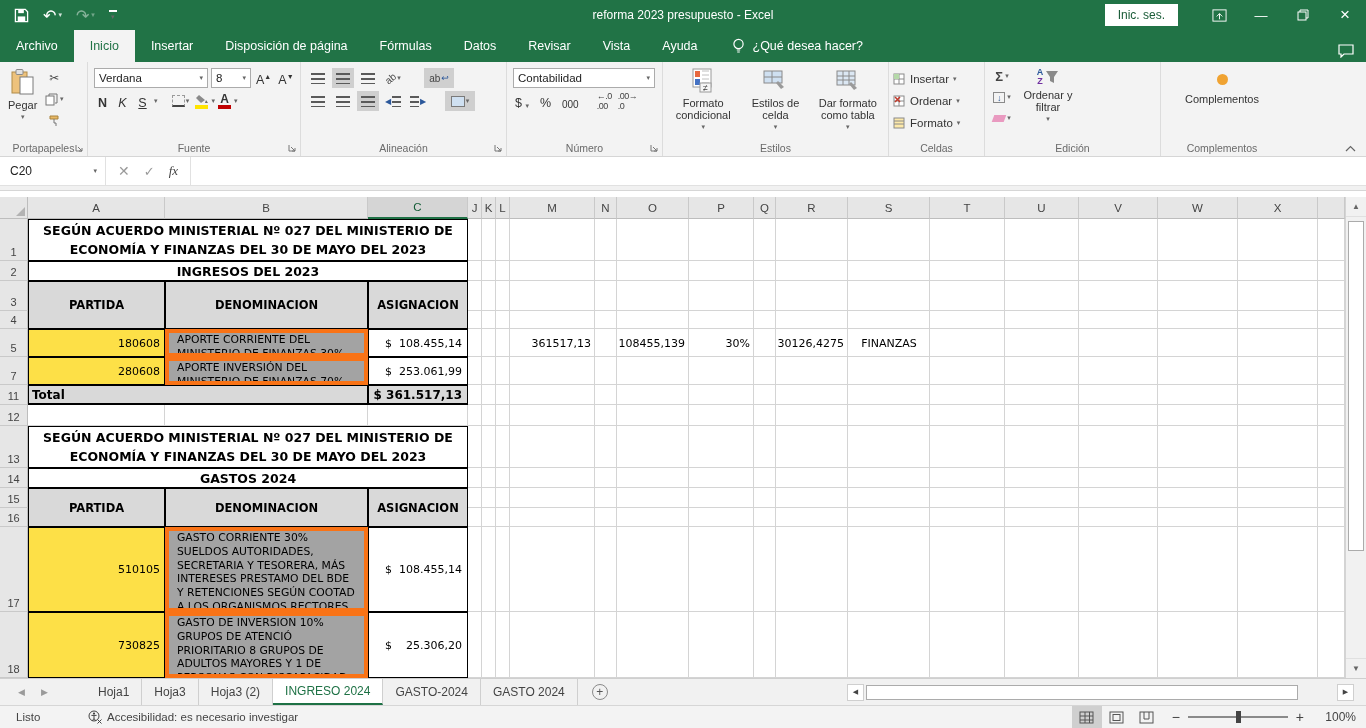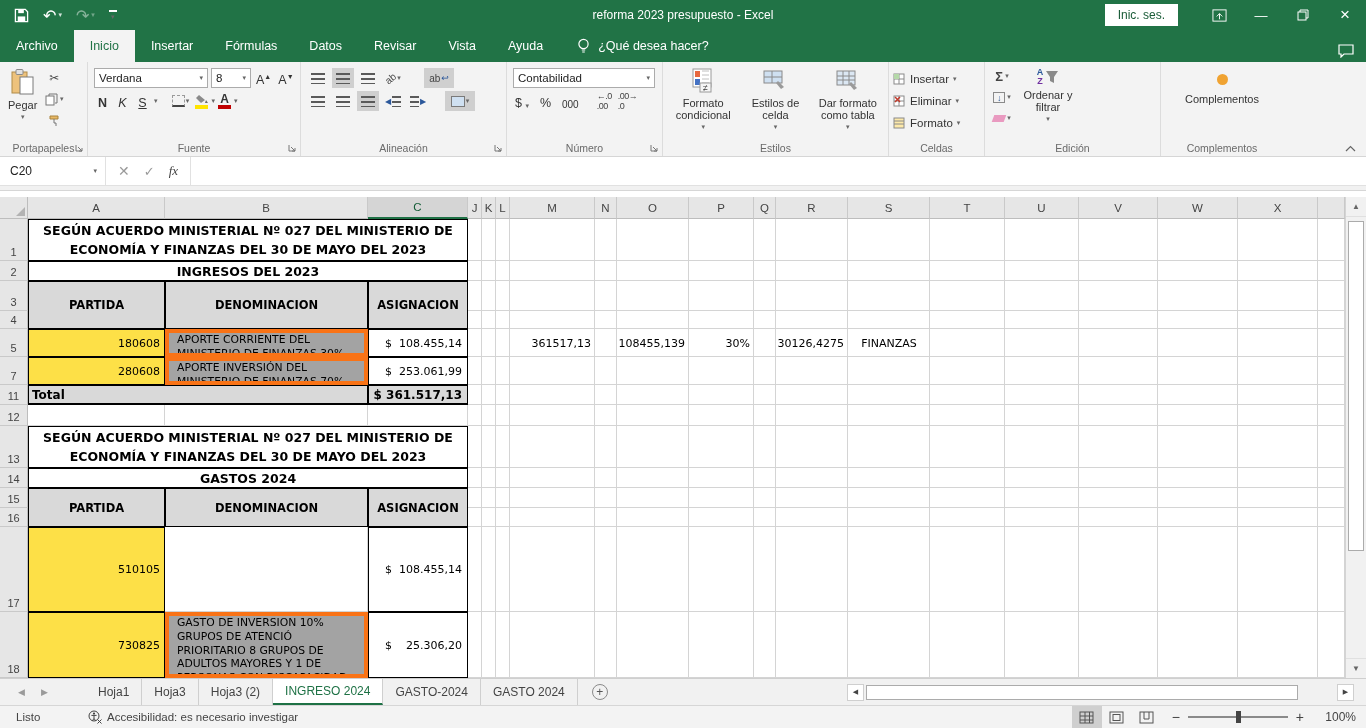--- a/index.html
+++ b/index.html
@@ -163,20 +163,21 @@
         </svg>
     </div>
     <div class="winbtn close-btn">×</div>
   </div>
 </div>
 
 <div class="tabrow">
   <div class="rtab">Archivo</div>
   <div class="rtab active">Inicio</div>
   <div class="rtab">Insertar</div>
+  <div class="rtab">Disposición de página</div>
   <div class="rtab">Fórmulas</div>
   <div class="rtab">Datos</div>
   <div class="rtab">Revisar</div>
   <div class="rtab">Vista</div>
   <div class="rtab">Ayuda</div>
   <div class="searchbox">
     <span>
       <svg width="13" height="16" viewBox="0 0 13 16">
           <circle cx="6.5" cy="6" r="4.6" fill="none" stroke="#fff" stroke-width="1.2"></circle>
           <path d="M4.8 12h3.4M5.2 14h2.6" stroke="#fff" stroke-width="1.2"></path>
@@ -404,21 +405,21 @@
           </svg>
         <span>Insertar</span>
           <span class="ch">▾</span>
       </div>
       <div class="hbtn">
         <svg width="13" height="13" viewBox="0 0 13 13">
             <rect x="1" y="1" width="10" height="10" fill="#fff" stroke="#8a8a8a"></rect>
             <path d="M1 6h10M6 1v10" stroke="#8a8a8a"></path>
             <path d="M2 2l5 5M7 2L2 7" stroke="#c0392b" stroke-width="1.5"></path>
           </svg>
-        <span>Eliminar</span>
+        <span>Ordenar</span>
           <span class="ch">▾</span>
       </div>
       <div class="hbtn">
         <svg width="13" height="13" viewBox="0 0 13 13">
             <rect x="1" y="1" width="10" height="10" fill="#fde9a9" stroke="#8a8a8a"></rect>
             <path d="M1 4h10M1 7h10" stroke="#8a8a8a"></path>
           </svg>
         <span>Formato</span>
           <span class="ch">▾</span>
       </div>
@@ -810,20 +811,21 @@
       <span>253.061,99</span>
     </div>
     <div class="cell k-total" style="left: 28px; top: 188px; width: 340px; height: 20px;">Total</div>
     <div class="cell k-moneyb" style="left: 368px; top: 188px; width: 100px; height: 20px;">$ 361.517,13</div>
     <div class="cell k-title" style="left: 28px; top: 229px; width: 440px; height: 42px;">SEGÚN ACUERDO MINISTERIAL Nº 027 DEL MINISTERIO DE ECONOMÍA Y FINANZAS DEL 30 DE MAYO DEL 2023</div>
     <div class="cell k-sub" style="left: 28px; top: 271px; width: 440px; height: 20px;">GASTOS 2024</div>
     <div class="cell k-hdr" style="left: 28px; top: 291px; width: 137px; height: 39px;">PARTIDA</div>
     <div class="cell k-hdr" style="left: 165px; top: 291px; width: 203px; height: 39px;">DENOMINACION</div>
     <div class="cell k-hdr" style="left: 368px; top: 291px; width: 100px; height: 39px;">ASIGNACION</div>
     <div class="cell k-num" style="left: 28px; top: 330px; width: 137px; height: 85px;">510105</div>
+    <div class="cell k-txt" style="left: 165px; top: 330px; width: 203px; height: 85px;">GASTO CORRIENTE 30% SUELDOS AUTORIDADES, SECRETARIA Y TESORERA, MÁS INTERESES PRESTAMO DEL BDE Y RETENCIONES SEGÚN COOTAD A LOS ORGANISMOS RECTORES.</div>
     <div class="cell k-money" style="left: 368px; top: 330px; width: 100px; height: 85px;">
       <span>$</span>
       <span>108.455,14</span>
     </div>
     <div class="cell k-num" style="left: 28px; top: 415px; width: 137px; height: 66px;">730825</div>
     <div class="cell k-txt" style="left: 165px; top: 415px; width: 203px; height: 66px;">GASTO DE INVERSION 10% GRUPOS DE ATENCIÓ PRIORITARIO 8 GRUPOS DE ADULTOS MAYORES Y 1 DE PERSONAS CON DISCAPACIDAD</div>
     <div class="cell k-money" style="left: 368px; top: 415px; width: 100px; height: 66px;">
       <span>$</span>
       <span>25.306,20</span>
     </div>

